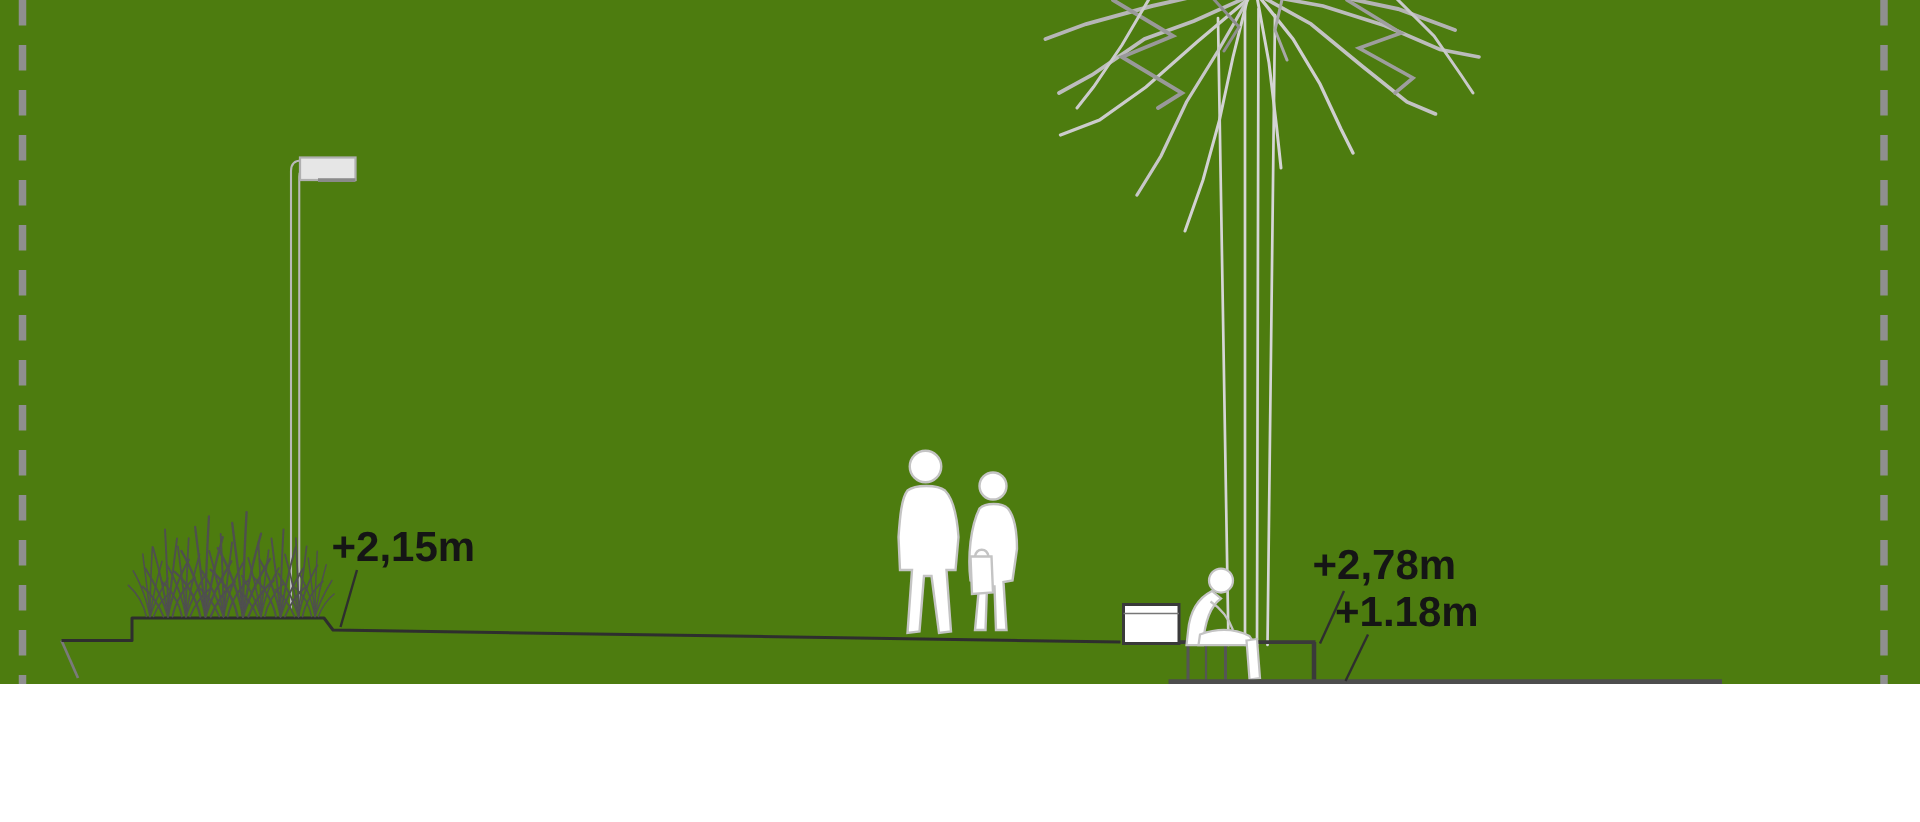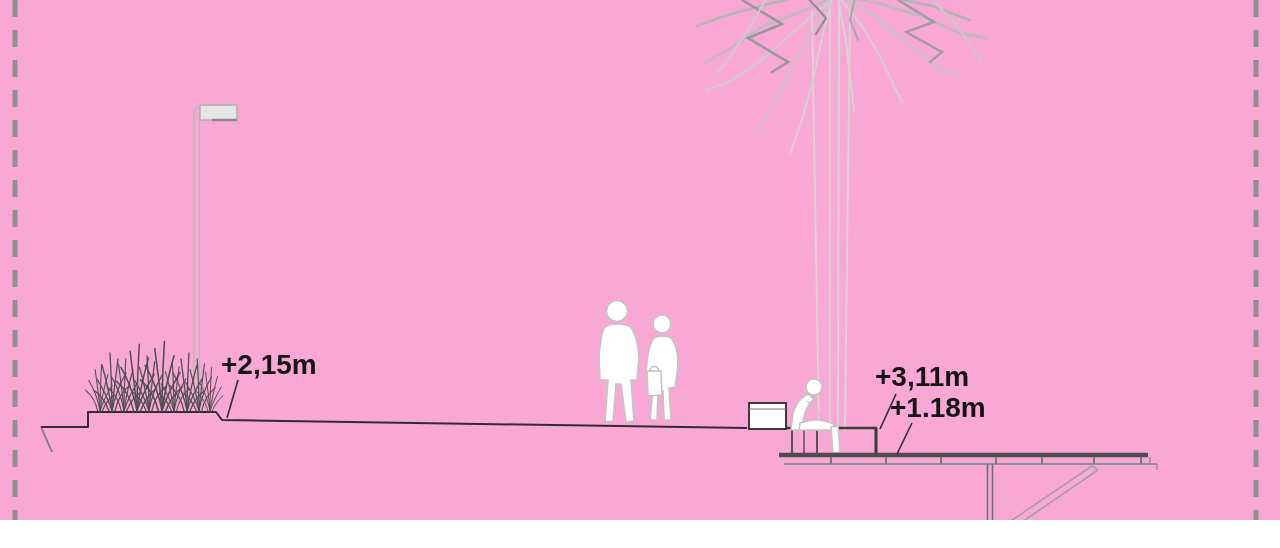--- a/index.html
+++ b/index.html
@@ -1,19 +1,19 @@
 <!DOCTYPE html>
 <html><head>
 <meta charset="utf-8">
 <style>
   html,body{margin:0;padding:0;background:#fff;}
   #stage{
     position:relative;
-    width:1280px;height:520px;
-    background:#f9a8d4;
+    width:1280px;height:456px;
+    background:#4d7c0f;
     overflow:hidden;
     font-family:"Liberation Sans", sans-serif;
   }
   #stage svg{position:absolute;left:0;top:0;filter:blur(0.35px);}
   .lvl{
     position:absolute;
     font-family:"Liberation Sans", sans-serif;
     font-weight:700;
     font-size:28px;
     line-height:1;
@@ -164,16 +164,16 @@
     </g>
 
     <g fill="none" stroke="#2e2e2e" stroke-width="1.6">
       <path d="M 238 380 L 227 418"></path>
       <path d="M 896 394 L 880 429"></path>
       <path d="M 912 423 L 897 454"></path>
     </g>
   </svg>
 
   <div id="lvl-215" class="lvl">+2,15m</div>
-  <div id="lvl-200" class="lvl">+3,11m</div>
+  <div id="lvl-200" class="lvl">+2,78m</div>
   <div id="lvl-164" class="lvl">+1.18m</div>
 
 </div>
 
 </body></html>

